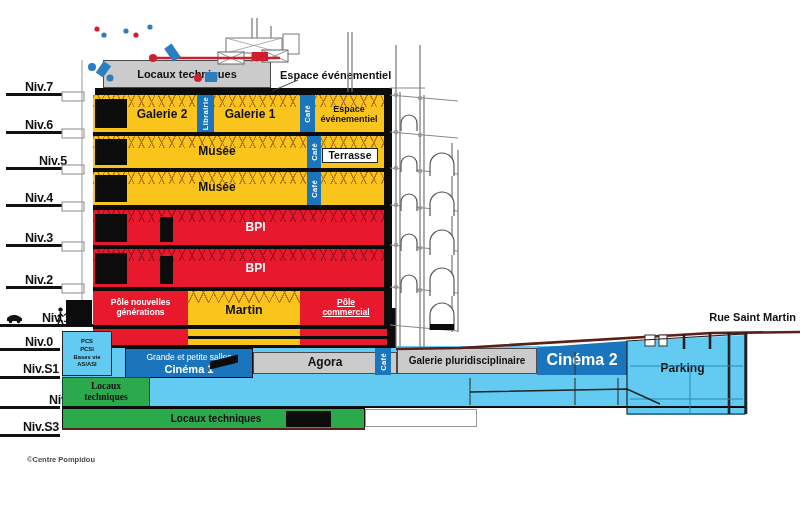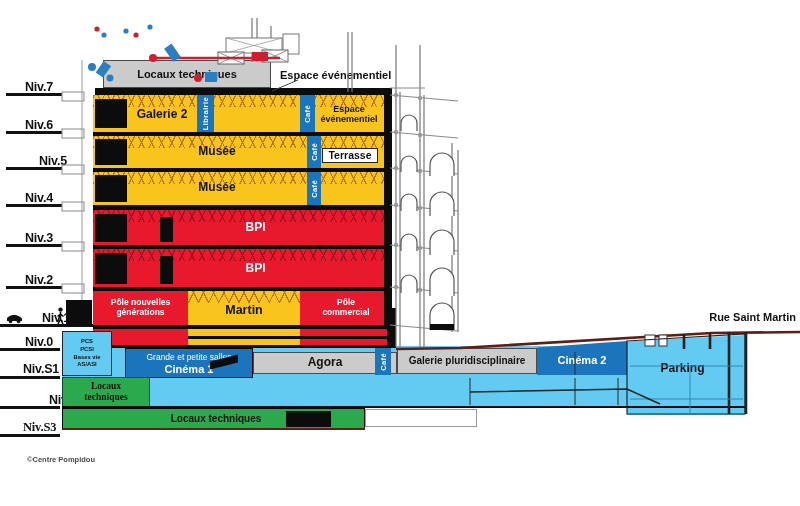--- a/index.html
+++ b/index.html
@@ -41,21 +41,21 @@
   <div class="lvl" style="left:25px;top:80px;">Niv.7</div>
   <div class="lvl" style="left:25px;top:118px;">Niv.6</div>
   <div class="lvl" style="left:39px;top:154px;">Niv.5</div>
   <div class="lvl" style="left:25px;top:191px;">Niv.4</div>
   <div class="lvl" style="left:25px;top:231px;">Niv.3</div>
   <div class="lvl" style="left:25px;top:273px;">Niv.2</div>
   <div class="lvl" style="left:42px;top:311px;">Niv.1</div>
   <div class="lvl" style="left:25px;top:335px;">Niv.0</div>
   <div class="lvl" style="left:23px;top:362px;">Niv.S1</div>
   <div class="lvl" style="left:23px;top:393px;margin-left:26px;">Niv.S2</div>
-  <div class="lvl" style="left:23px;top:420px;font-family:Liberation Serif, serif;">Niv.S3</div>
+  <div class="lvl" style="left:23px;top:420px;">Niv.S3</div>
 
   <div class="lvl-line" style="left:6px;top:93px;width:72px;"></div>
   <div class="lvl-line" style="left:6px;top:131px;width:72px;"></div>
   <div class="lvl-line" style="left:6px;top:167px;width:72px;"></div>
   <div class="lvl-line" style="left:6px;top:204px;width:72px;"></div>
   <div class="lvl-line" style="left:6px;top:244px;width:72px;"></div>
   <div class="lvl-line" style="left:6px;top:286px;width:72px;"></div>
   <div class="lvl-line" style="left:0px;top:324px;width:93px;"></div>
   <div class="lvl-line" style="left:0px;top:348px;width:60px;"></div>
   <div class="lvl-line" style="left:0px;top:376px;width:60px;"></div>
@@ -79,20 +79,21 @@
   <div class="blk" style="left:95px;top:88px;width:297px;height:7px;"></div>
 
   <div class="band yellow" style="left:93px;top:95px;width:299px;height:37px;">
     <div class="trussY"></div>
   </div>
   <div class="blk" style="left:95px;top:99px;width:32px;height:29px;"></div>
   <div class="lbl" style="left:127px;top:102px;width:70px;height:26px;font-size:12px;">Galerie 2</div>
   <div class="strip" style="left:197px;top:95px;width:17px;height:37px;">
     <span>Librairie</span>
   </div>
+  <div class="lbl" style="left:212px;top:102px;width:76px;height:26px;font-size:12px;">Galerie 1</div>
   <div class="strip" style="left:300px;top:95px;width:15px;height:37px;">
     <span>Café</span>
   </div>
   <div class="lbl pre" style="left:313px;top:99px;width:72px;height:30px;font-size:9px;">Espace
 événementiel</div>
   <div class="slab" style="left:93px;top:132px;width:299px;"></div>
 
   <div class="band yellow" style="left:93px;top:136px;width:299px;height:32px;">
     <div class="trussY"></div>
   </div>
@@ -131,21 +132,21 @@
   <div class="slab" style="left:93px;top:287px;width:299px;"></div>
 
   <div class="band yellow" style="left:188px;top:291px;width:112px;height:55px;">
     <div class="trussY"></div>
   </div>
   <div class="band red" style="left:93px;top:291px;width:95px;height:34px;">
     <div class="lbl w pre" style="inset:2px;font-size:8.5px;">Pôle nouvelles
 générations</div>
   </div>
   <div class="band red" style="left:300px;top:291px;width:92px;height:34px;">
-    <div class="lbl w pre" style="inset:2px;font-size:8.5px;">Pôle
+    <div class="lbl w pre" style="inset:2px;font-size:8.5px;text-decoration:underline;">Pôle
 commercial</div>
   </div>
   <div class="lbl" style="left:188px;top:300px;width:112px;height:20px;font-size:12.5px;">Martin</div>
   <div class="slab" style="left:93px;top:325px;width:299px;"></div>
   <div class="band red" style="left:93px;top:329px;width:95px;height:17px;"></div>
   <div class="band red" style="left:300px;top:329px;width:92px;height:17px;"></div>
   <div class="blk" style="left:188px;top:336px;width:204px;height:3px;"></div>
   <div class="blk" style="left:66px;top:300px;width:26px;height:26px;"></div>
 
   <div class="band lightblue" style="left:62px;top:346px;width:685px;height:61px;"></div>
@@ -171,21 +172,21 @@
 
   <div class="strip" style="left:375px;top:348px;width:16px;height:27px;">
     <span>Café</span>
   </div>
 
   <div class="band graybox" style="left:397px;top:348px;width:140px;height:26px;">
     <div class="lbl" style="inset:0;font-size:10px;">Galerie pluridisciplinaire</div>
   </div>
 
   <div class="band blue" style="left:537px;top:341px;width:90px;height:34px;clip-path:polygon(0 19%,100% 0,100% 100%,0 100%);">
-    <div class="lbl w" style="left:0;right:0;top:10px;height:18px;font-size:11px;">Cinéma 2</div>
+    <div class="lbl w" style="left:0;right:0;top:10px;height:18px;font-size:16px;">Cinéma 2</div>
   </div>
 
   <div class="band lightblue" style="left:627px;top:335px;width:118px;height:80px;clip-path:polygon(0 8%,100% 0,100% 100%,0 100%);">
     <div class="lbl" style="left:8px;top:26px;width:95px;height:16px;font-size:12px;">Parking</div>
   </div>
 
   <div class="band green" style="left:62px;top:377px;width:88px;height:30px;border:1px solid #143;box-sizing:border-box;">
     <div class="lbl pre" style="inset:1px;font-size:9.5px;font-family:Liberation Serif, serif;">Locaux
 techniques</div>
   </div>

